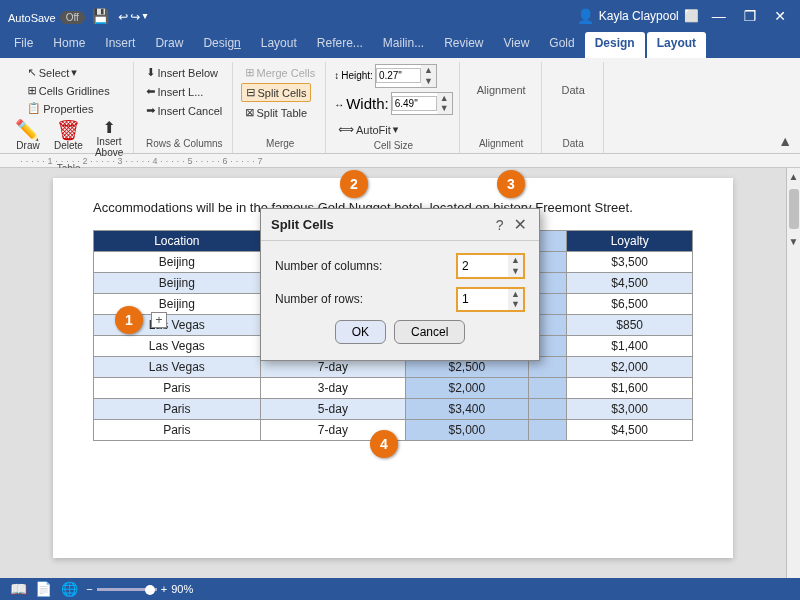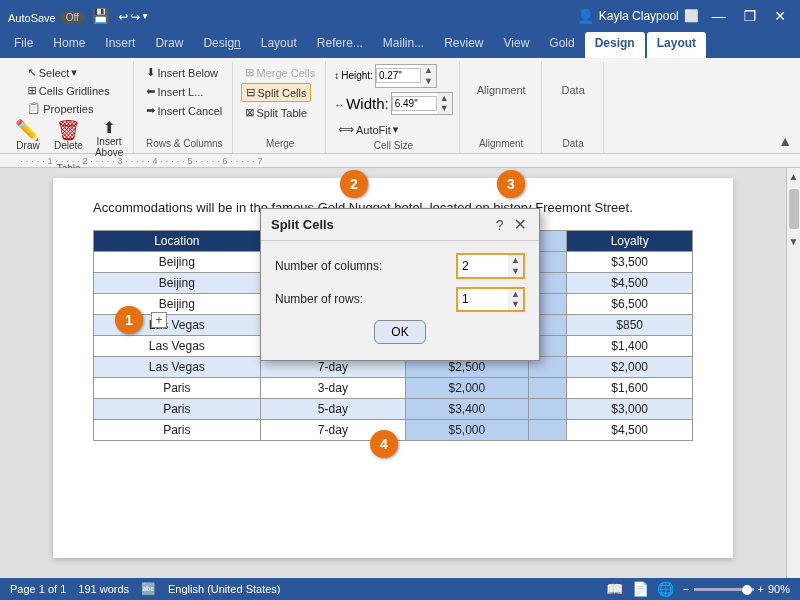--- a/index.html
+++ b/index.html
@@ -559,20 +559,21 @@
             <div class="dialog-input-area">
               <input class="dialog-input" type="text" value="1" style="">
               <div class="dialog-spin">
                 <button class="dialog-spin-btn">▲</button>
                 <button class="dialog-spin-btn">▼</button>
               </div>
             </div>
           </div>
           <div class="dialog-buttons">
             <button class="dlg-btn dlg-btn-ok">OK</button>
+            <button class="dlg-btn">Cancel</button>
           </div>
         </div>
       </div>
 
       <div class="callout" style="position:fixed; left:370px; top:430px;">4</div>
     </div>
 
   </div>
 
   <div class="v-scrollbar">
@@ -580,26 +581,20 @@
     <div class="scroll-thumb"></div>
     <span class="scroll-arrow">▼</span>
   </div>
 
   <div class="callout" style="position:absolute; left:340px; top:2px;">2</div>
 
   <div class="callout" style="position:absolute; left:497px; top:2px;">3</div>
 </div>
 
 <div class="status-bar">
-  <div class="status-left">
-    <span>Page 1 of 1</span>
-    <span>191 words</span>
-    <span style="font-size:12px;">🔤</span>
-    <span>English (United States)</span>
-  </div>
   <div class="status-right">
     <span style="cursor:pointer;font-size:14px;">📖</span>
     <span style="cursor:pointer;font-size:14px;">📄</span>
     <span style="cursor:pointer;font-size:14px;">🌐</span>
     <div class="zoom-area">
       <span style="cursor:pointer;">−</span>
       <div class="zoom-slider-track">
         <div class="zoom-slider-thumb"></div>
       </div>
       <span style="cursor:pointer;">+</span>

